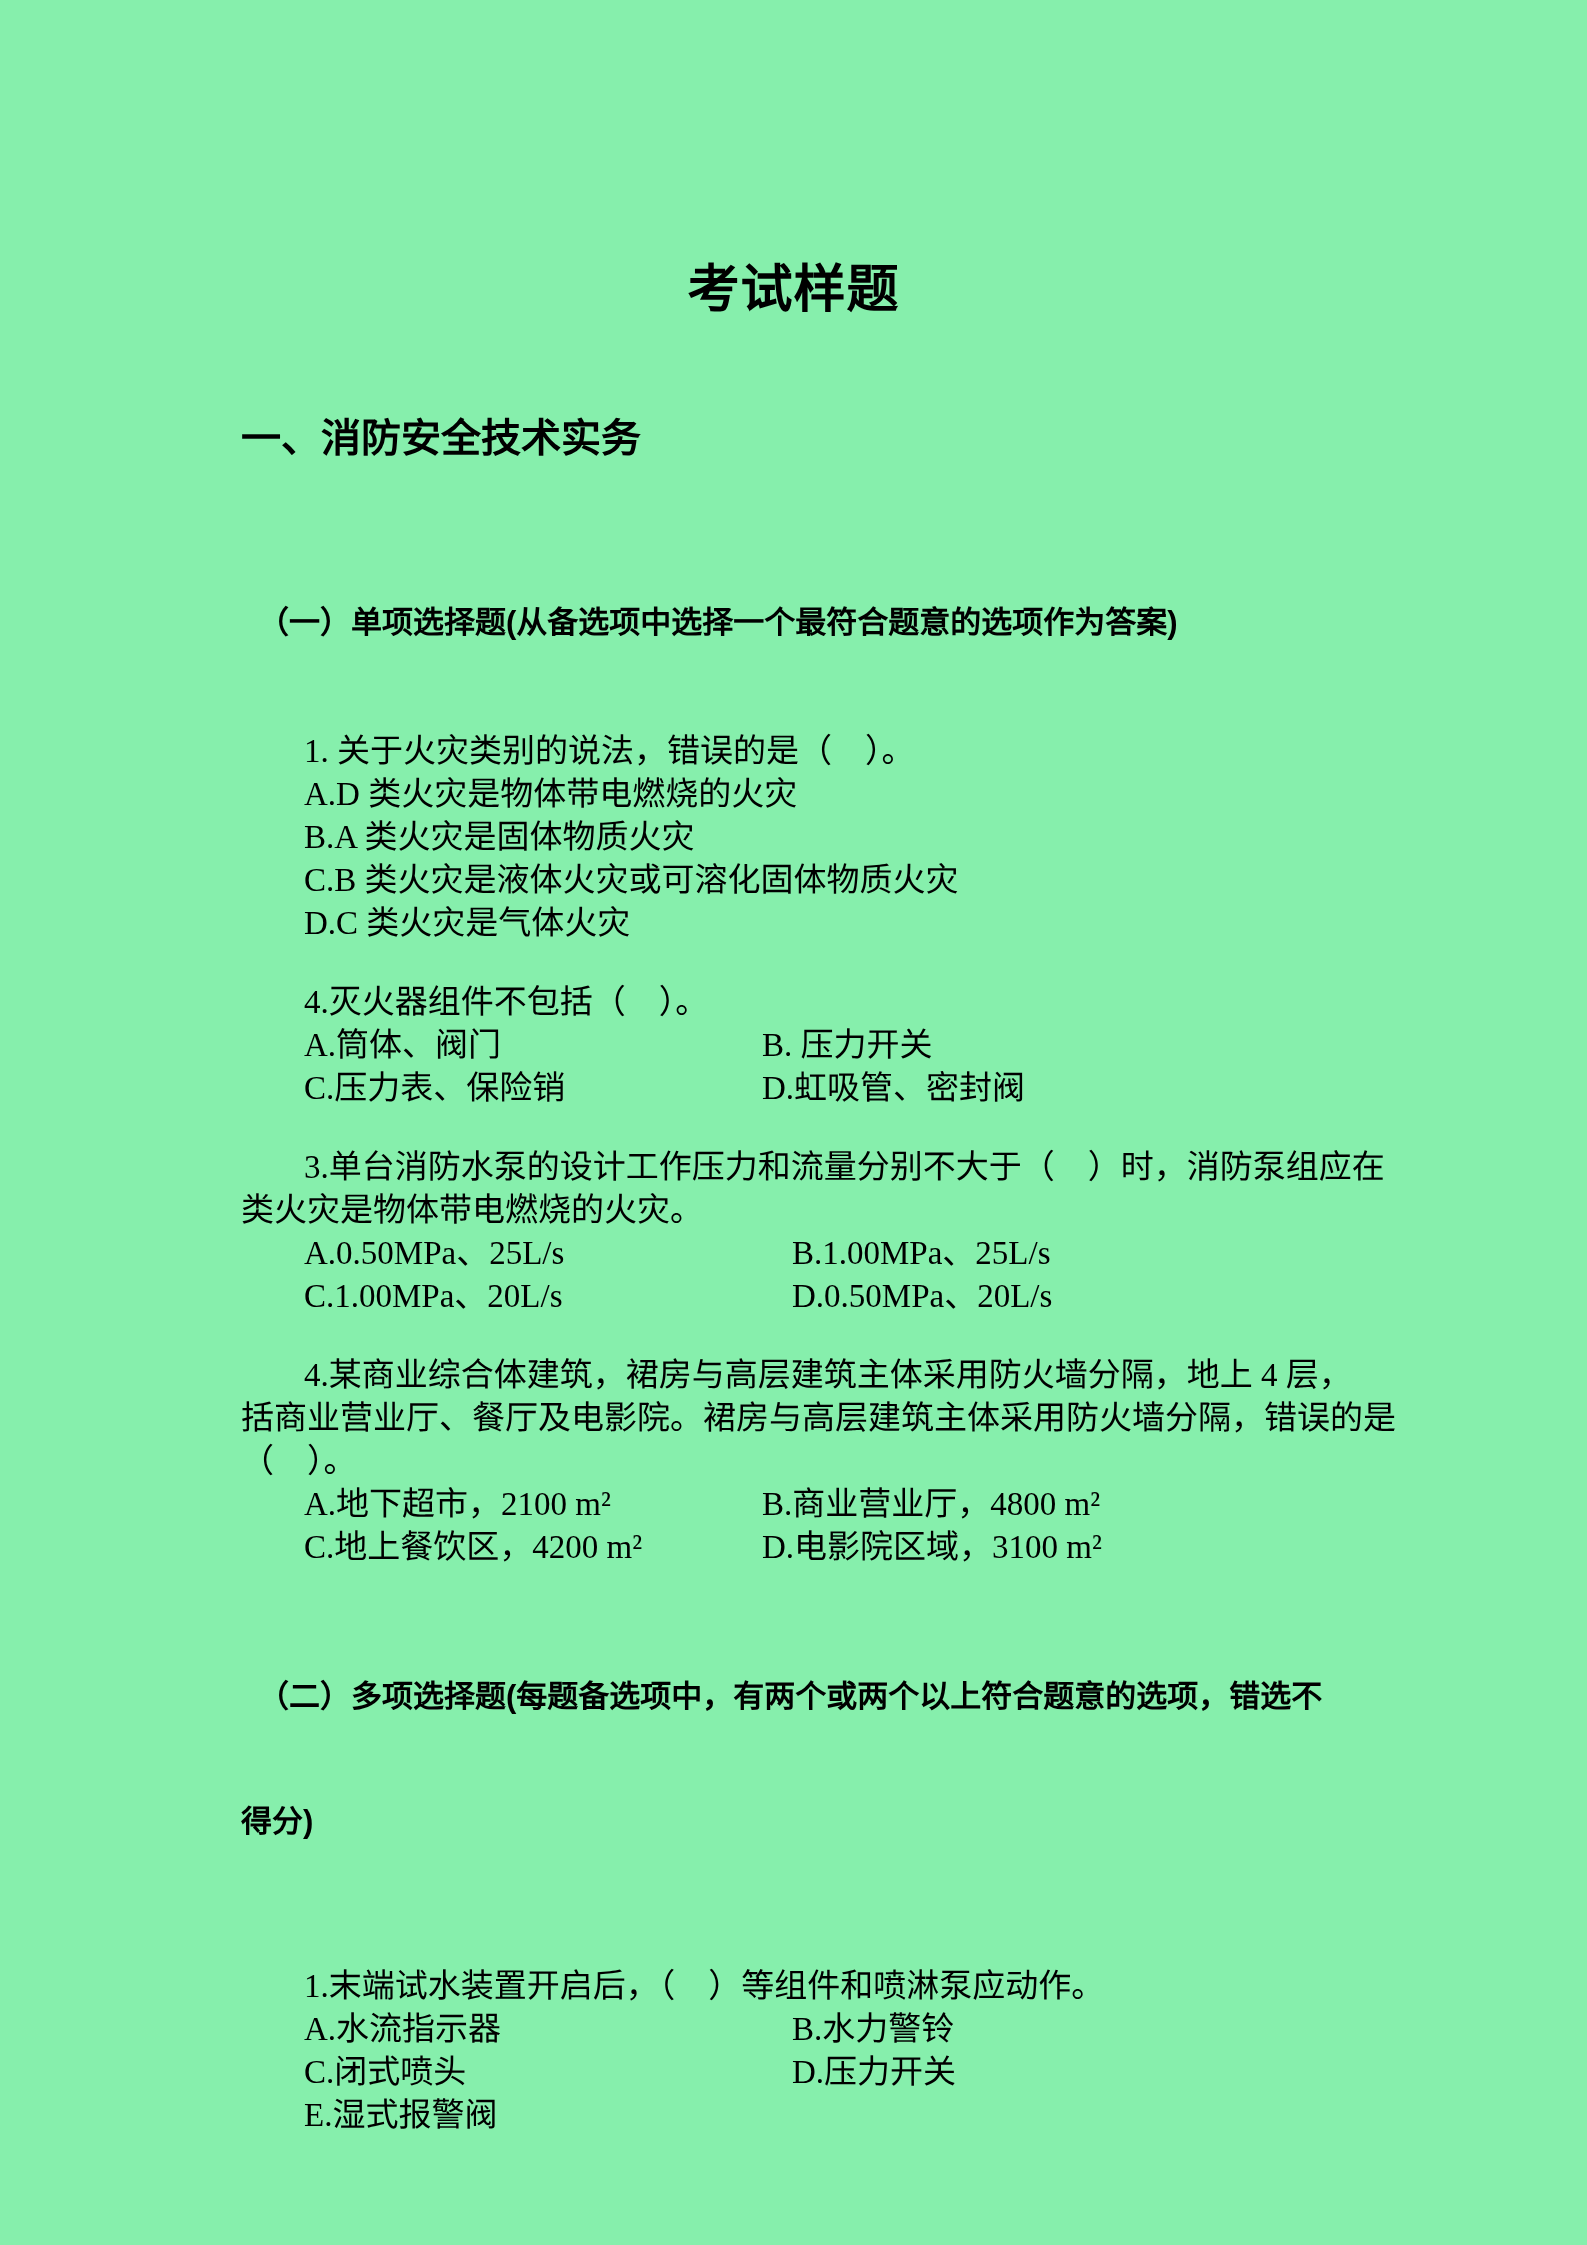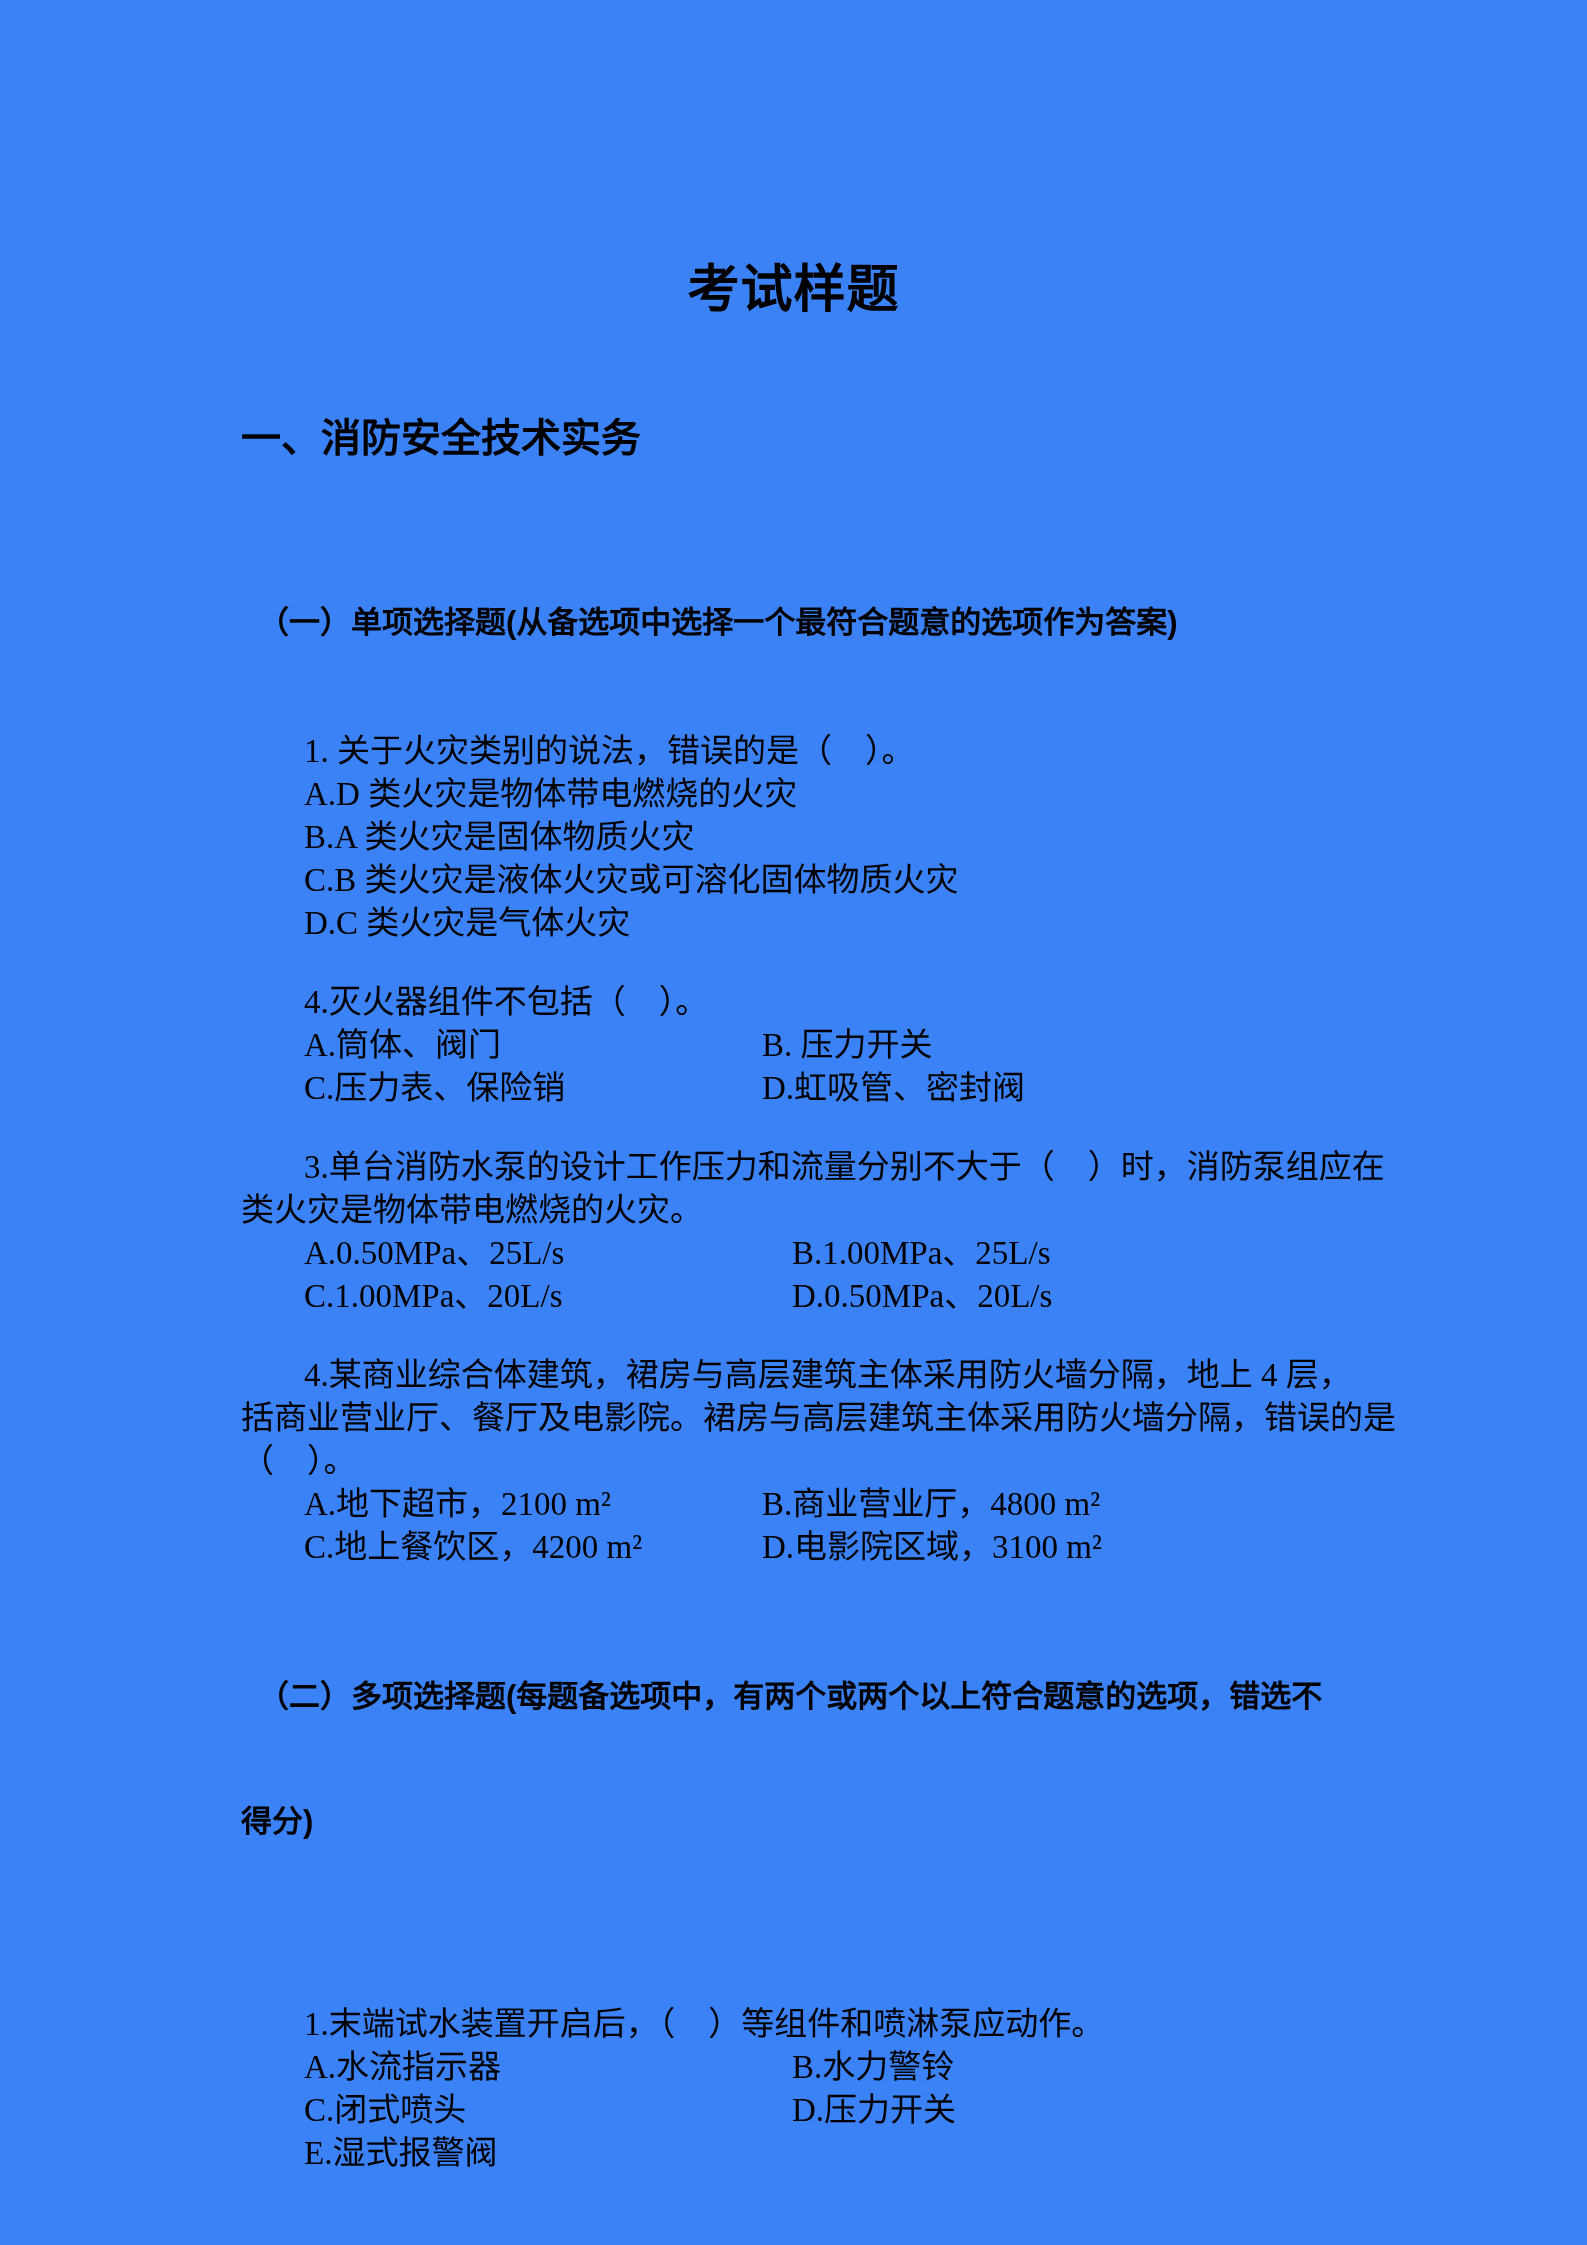--- a/index.html
+++ b/index.html
@@ -5,21 +5,21 @@
   html, body {
     margin: 0;
     padding: 0;
     background: #ffffff;
   }
   .page {
     position: relative;
     width: 1587px;
     height: 2245px;
     margin: 0 auto;
-    background: #3b82f6;
+    background: #86efac;
     color: #000000;
     overflow: hidden;
   }
   
   .doc-title {
     padding-top: 262px;
     text-align: center;
     font-family: "Liberation Sans", "DejaVu Sans", sans-serif;
     font-weight: 700;
     font-size: 52px;
@@ -63,21 +63,21 @@
     margin-top: 23px;
   }
   
   .q {
     font-family: "Liberation Serif", "DejaVu Serif", serif;
     font-size: 33px;
     line-height: 43px;
   }
   .q.after-heading { margin-top: 22px; }
   .q.gap          { margin-top: 36px; }
-  .q.gap-xl       { margin-top: 96px; }
+  .q.gap-xl       { margin-top: 58px; }
   .line {
     white-space: pre-wrap;
     min-height: 43px;
   }
   .indent {
     padding-left: 63px;
   }
   .opt-row {
     display: flex;
     padding-left: 63px;

